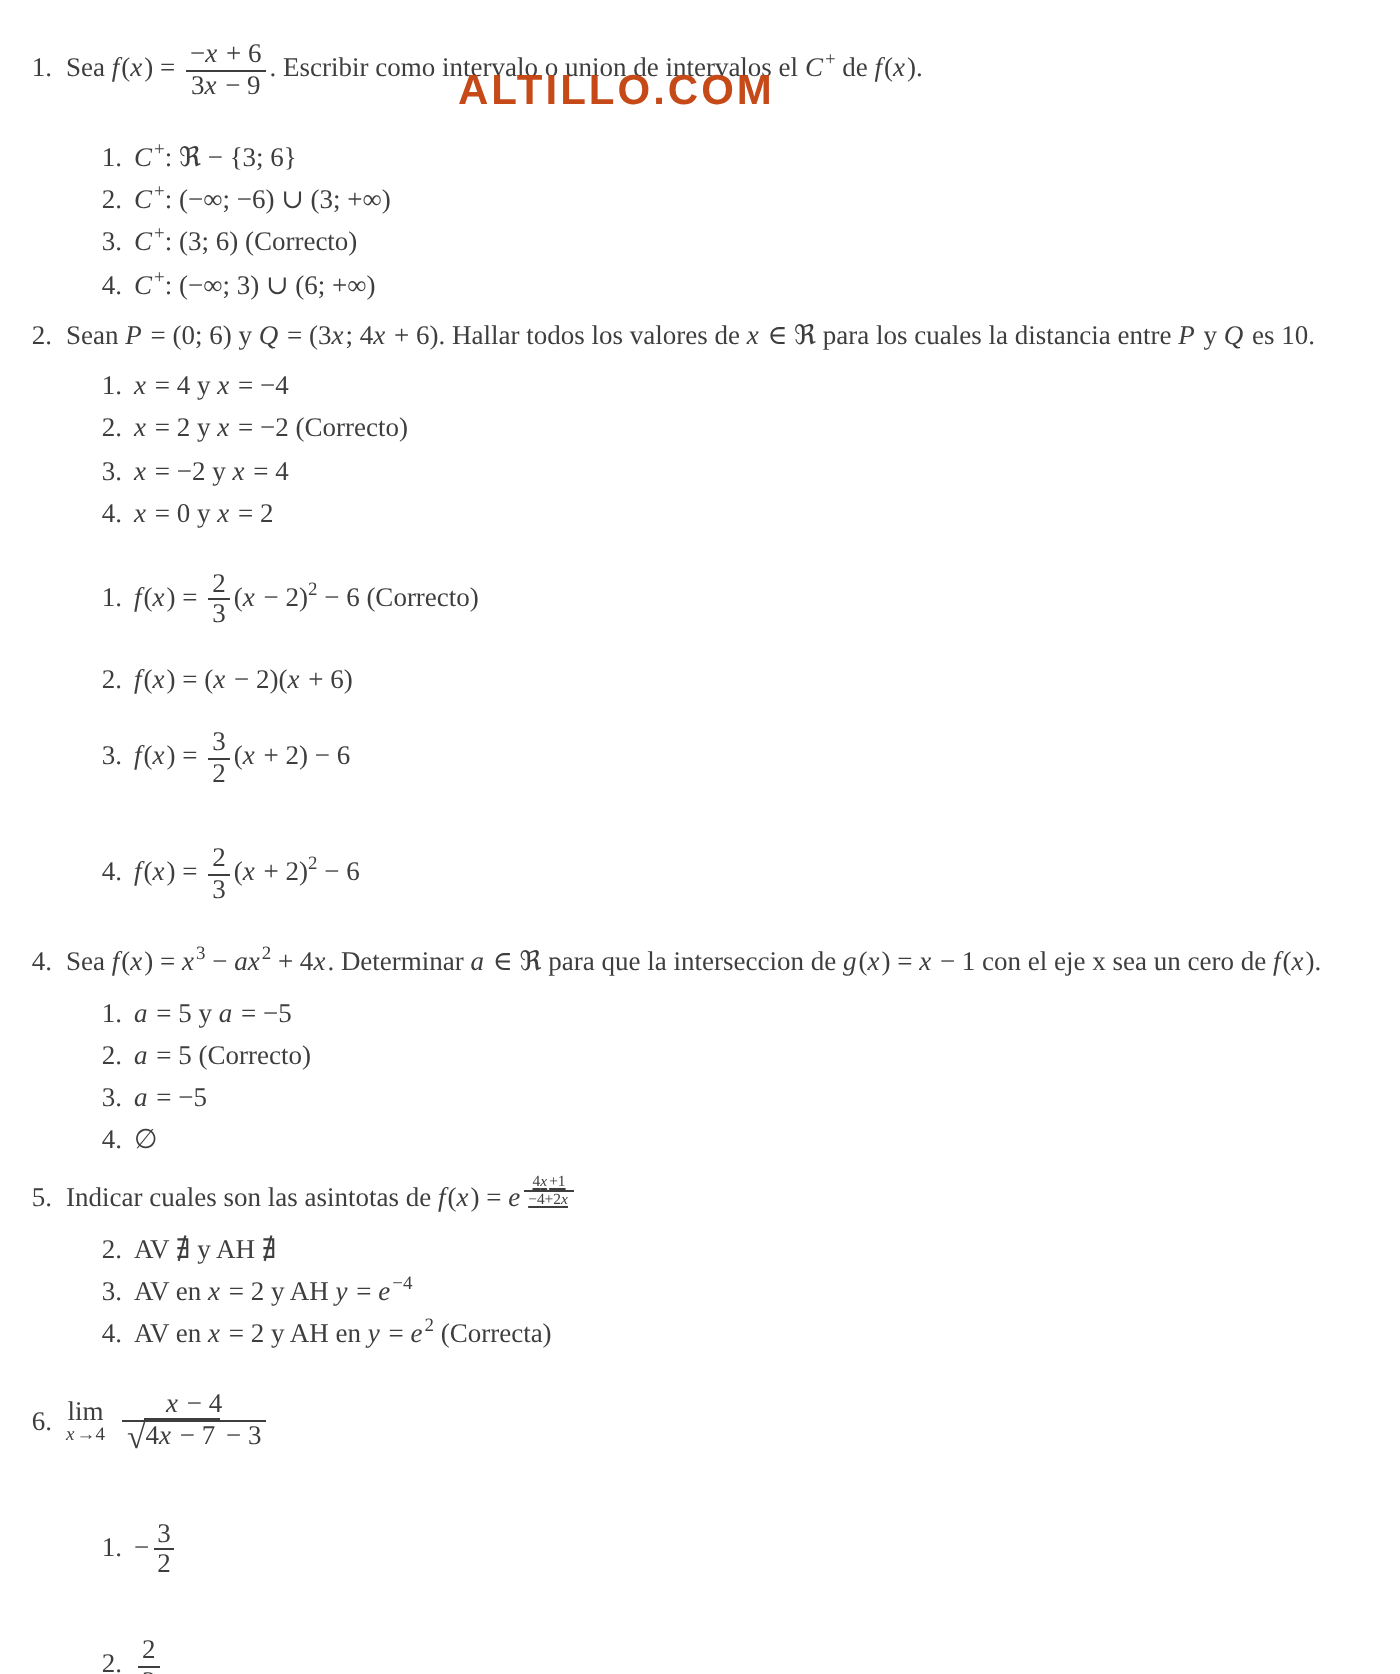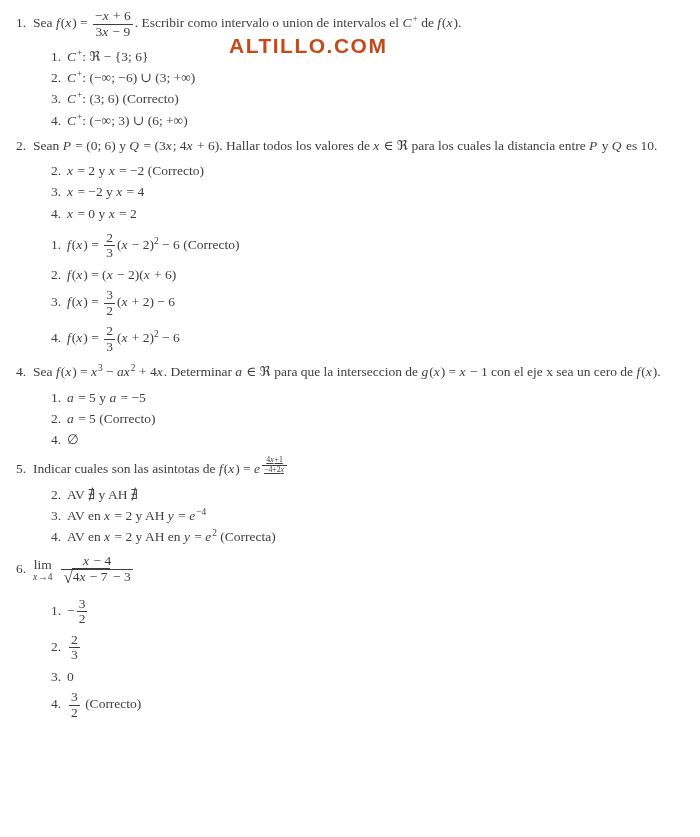--- a/index.html
+++ b/index.html
@@ -59,21 +59,21 @@
     text-align: right;
     margin-right: 6px;
     text-indent: 0;
   }
   
   .frac {
     display: inline-block;
     vertical-align: middle;
     text-align: center;
     line-height: 1.08;
-    margin: 1px 2px;
+    margin: 12px 2px;
     text-indent: 0;
   }
   .frac .fn, .frac .fd { display: block; padding: 0 2px; }
   .frac .fd { border-top: 1px solid currentColor; }
   sup { font-size: 0.7em; line-height: 0; }
   sup .frac { font-size: 0.82em; line-height: 1.12; margin: 0 1px; text-decoration: underline; }
   .sqrt { white-space: nowrap; }
   .sqrt .rs { font-size: 1.25em; line-height: 1; margin-right: -1px; vertical-align: -2px; }
   .sqrt .rc { border-top: 1px solid currentColor; padding: 0 2px 0 1px; }
   .lim {
@@ -103,20 +103,21 @@
 
   <div class="option"><span class="opt-num">3.</span><span class="opt-text"><i>C</i><sup>+</sup>: (3; 6) (Correcto)</span></div>
 
   <div class="option"><span class="opt-num">4.</span><span class="opt-text"><i>C</i><sup>+</sup>: (−∞; 3) ∪ (6; +∞)</span></div>
 </div>
   </div>
 
   <div class="question">
     <div class="q-text"><span class="q-num">2.</span><span class="q-prompt">Sean <i>P</i> = (0; 6) y <i>Q</i> = (3<i>x</i>; 4<i>x</i> + 6). Hallar todos los valores de <i>x</i> ∈ ℜ para los cuales la distancia entre <i>P</i> y <i>Q</i> es 10.</span></div>
     <div class="options">
+  <div class="option"><span class="opt-num">1.</span><span class="opt-text"><i>x</i> = 4 y <i>x</i> = −4</span></div>
 
   <div class="option"><span class="opt-num">2.</span><span class="opt-text"><i>x</i> = 2 y <i>x</i> = −2 (Correcto)</span></div>
 
   <div class="option"><span class="opt-num">3.</span><span class="opt-text"><i>x</i> = −2 y <i>x</i> = 4</span></div>
 
   <div class="option"><span class="opt-num">4.</span><span class="opt-text"><i>x</i> = 0 y <i>x</i> = 2</span></div>
 </div>
   </div>
 
   <div class="question">
@@ -131,20 +132,21 @@
 </div>
   </div>
 
   <div class="question">
     <div class="q-text"><span class="q-num">4.</span><span class="q-prompt">Sea <i>f</i>(<i>x</i>) = <i>x</i><sup>3</sup> − <i>ax</i><sup>2</sup> + 4<i>x</i>. Determinar <i>a</i> ∈ ℜ para que la interseccion de <i>g</i>(<i>x</i>) = <i>x</i> − 1 con el eje x sea un cero de <i>f</i>(<i>x</i>).</span></div>
     <div class="options">
   <div class="option"><span class="opt-num">1.</span><span class="opt-text"><i>a</i> = 5 y <i>a</i> = −5</span></div>
 
   <div class="option"><span class="opt-num">2.</span><span class="opt-text"><i>a</i> = 5 (Correcto)</span></div>
 
+  <div class="option"><span class="opt-num">3.</span><span class="opt-text"><i>a</i> = −5</span></div>
 
   <div class="option"><span class="opt-num">4.</span><span class="opt-text">∅</span></div>
 </div>
   </div>
 
   <div class="question">
     <div class="q-text"><span class="q-num">5.</span><span class="q-prompt">Indicar cuales son las asintotas de <i>f</i>(<i>x</i>) = <i>e</i><sup><span class="frac"><span class="fn">4<i>x</i>+1</span><span class="fd">−4+2<i>x</i></span></span></sup></span></div>
     <div class="options">
 
   <div class="option"><span class="opt-num">2.</span><span class="opt-text">AV ∄ y AH ∄</span></div>

